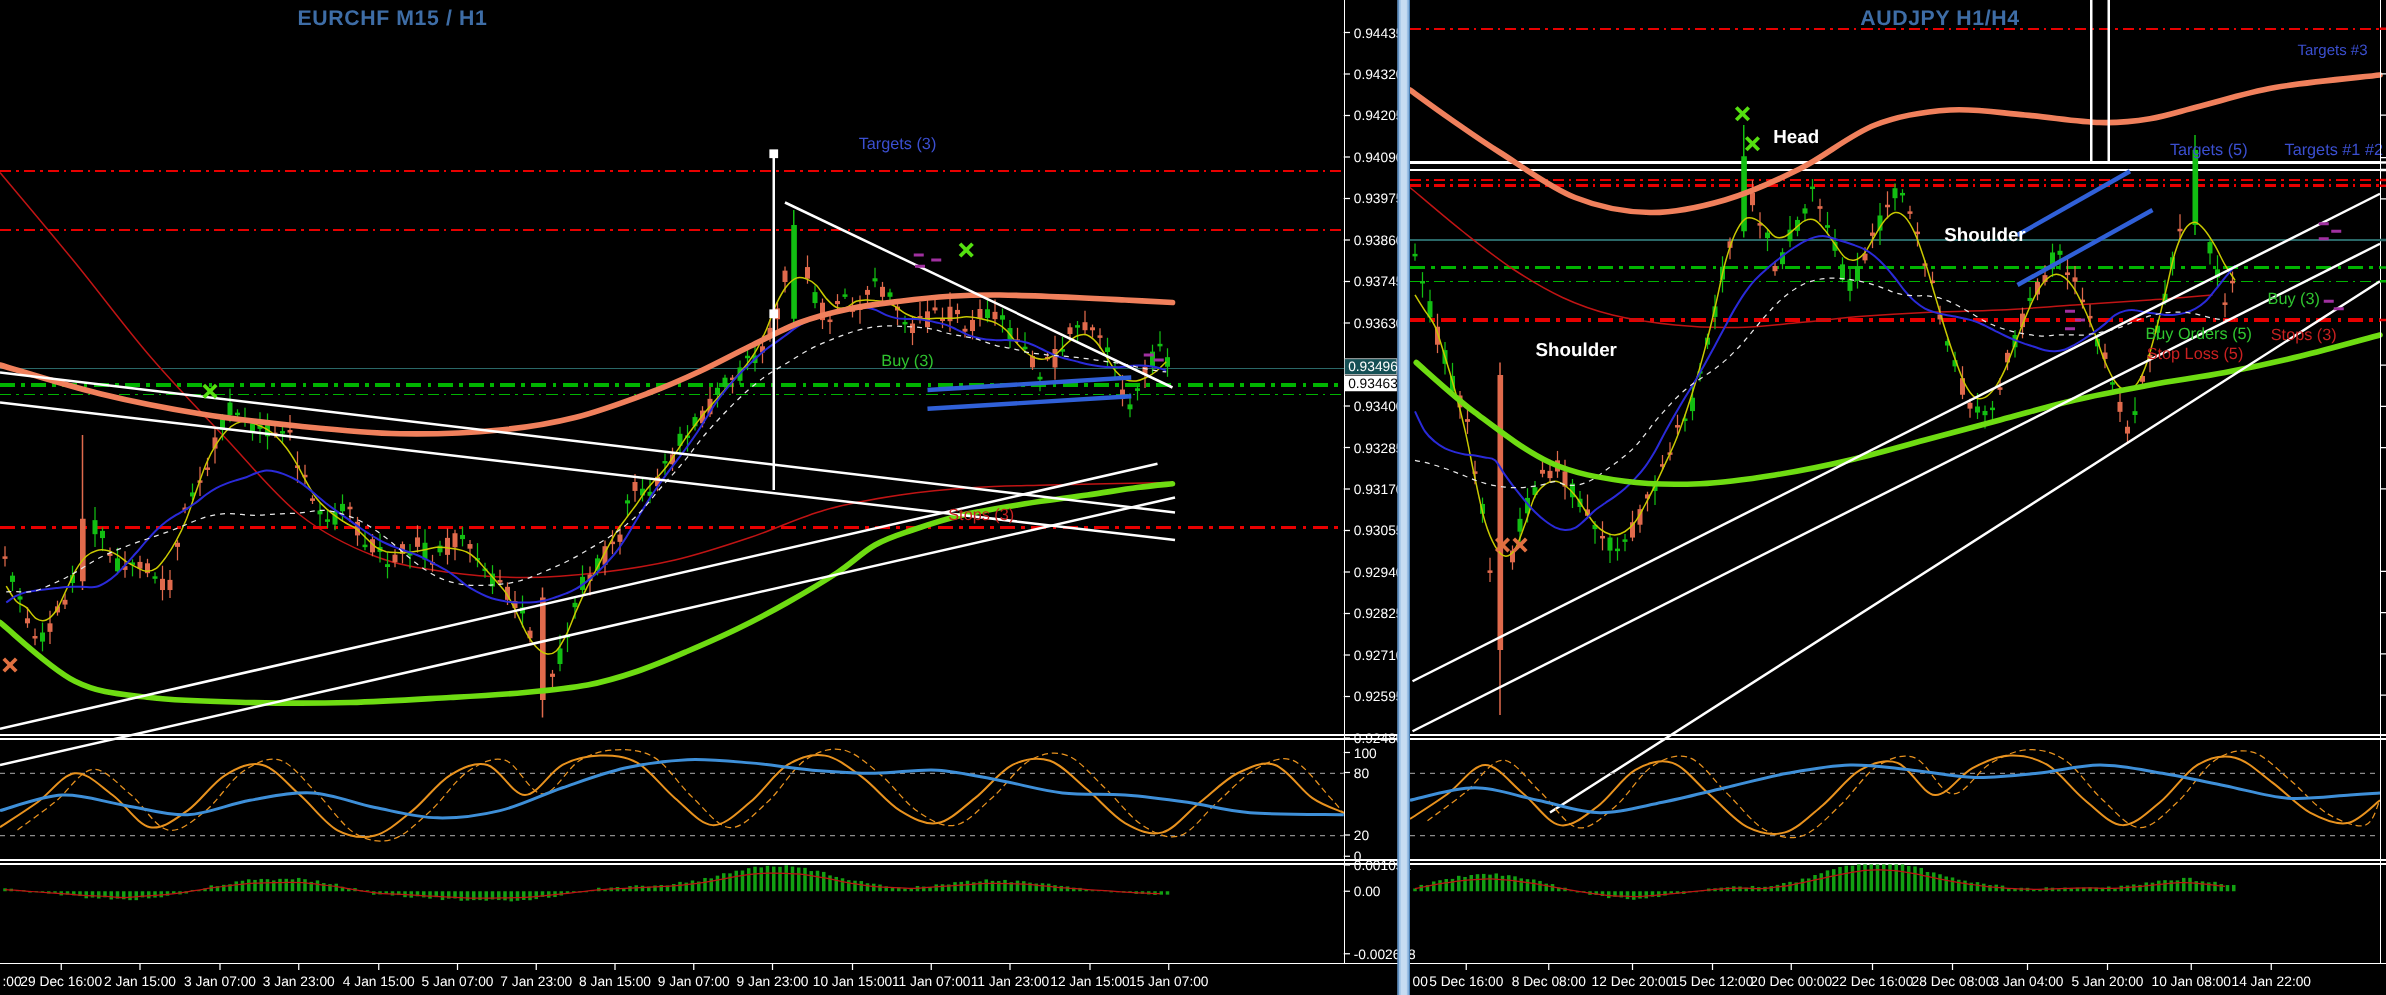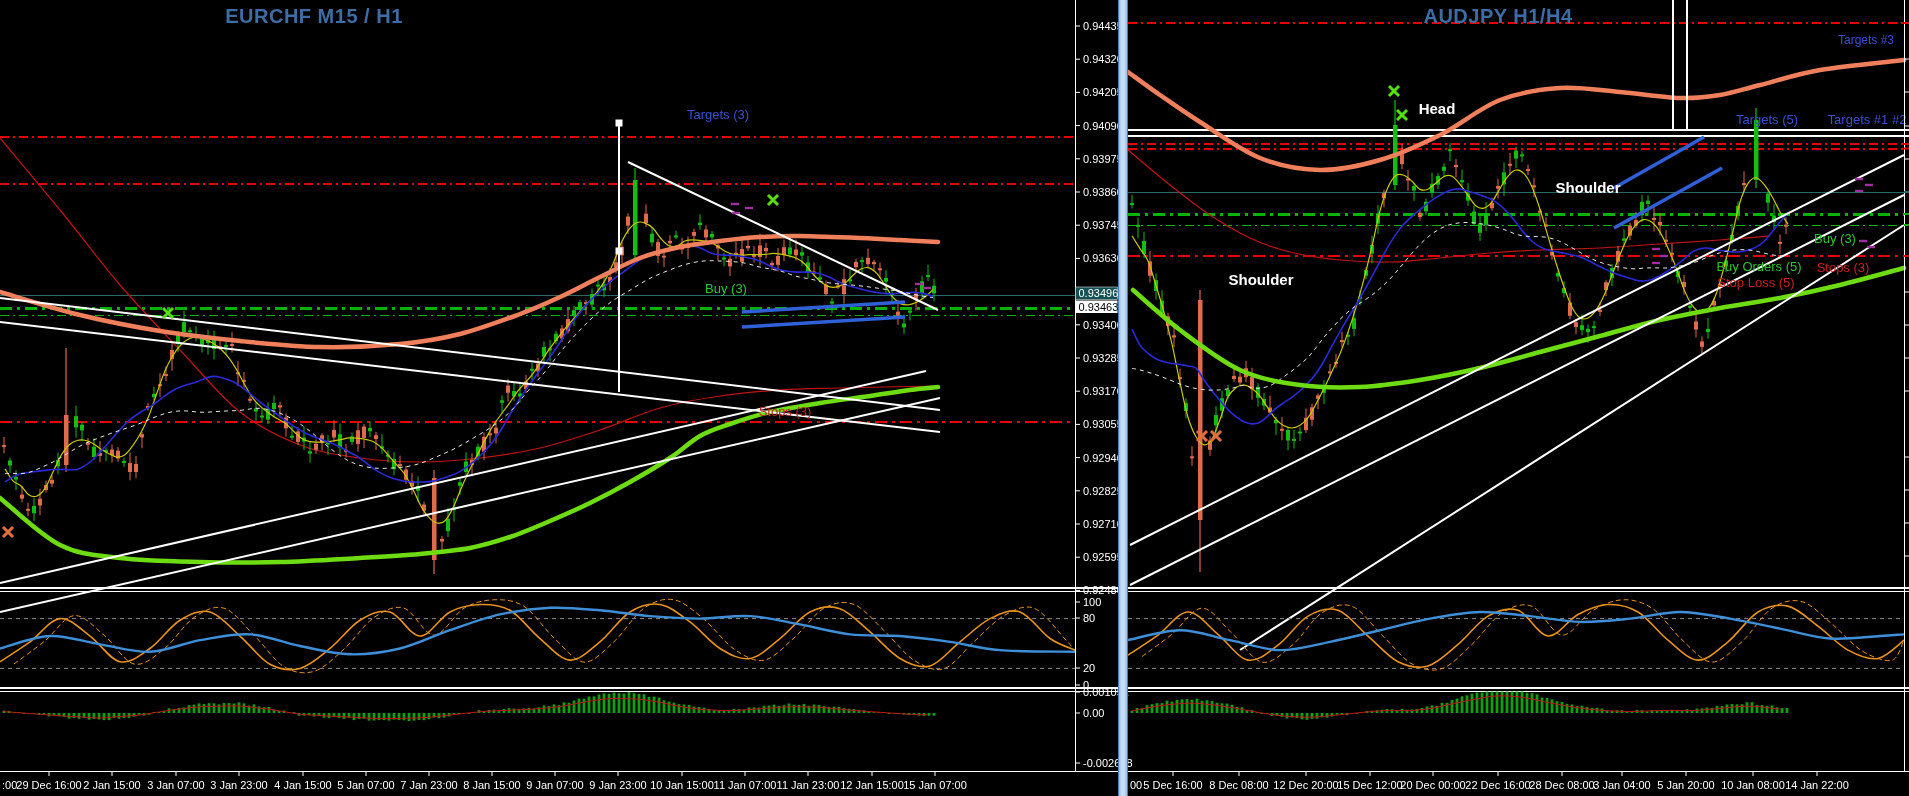--- a/index.html
+++ b/index.html
@@ -1,20 +1,20 @@
 <!DOCTYPE html>
 <html><head>
 <meta charset="utf-8">
 <style>
   html,body{margin:0;padding:0;background:#000;}
   #screen{position:relative;width:1909px;height:796px;background:#000;overflow:hidden;font-family:"Liberation Sans",sans-serif;}
   #scene{position:absolute;left:0;top:0;}
-  .title{position:absolute;top:5px;font-size:20px;font-weight:bold;color:#3E6DA6;transform:translateX(-50%);white-space:nowrap;z-index:5;letter-spacing:.5px;}
+  .title{position:absolute;top:5px;font-size:17px;font-weight:bold;color:#3E6DA6;transform:translateX(-50%);white-space:nowrap;z-index:5;letter-spacing:.5px;}
   #title-left{left:314px;}
-  #title-right{left:1498px;}
+  #title-right{left:1552px;}
   text{font-family:"Liberation Sans",sans-serif;}
 </style>
 </head>
 <body>
 
 <div id="screen">
   <svg id="scene" width="1909" height="796" viewBox="0 0 1909 796">
       <g>
         <g>
           <line x1="0" y1="137" x2="1075" y2="137" stroke="#E80000" stroke-width="1.5" shape-rendering="crispEdges" stroke-dasharray="9 4 2 4"></line>

